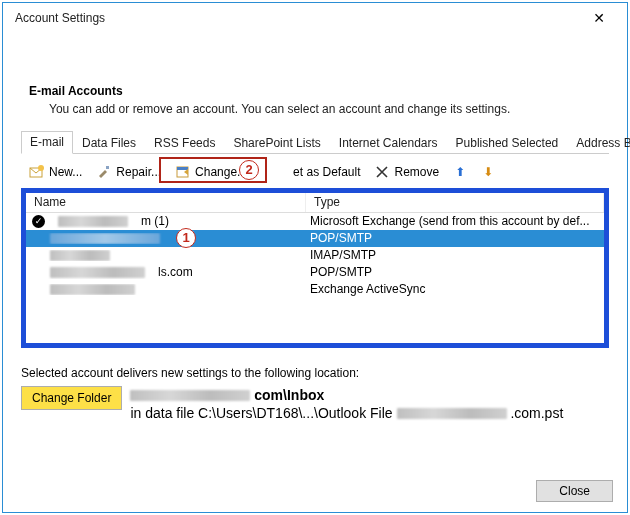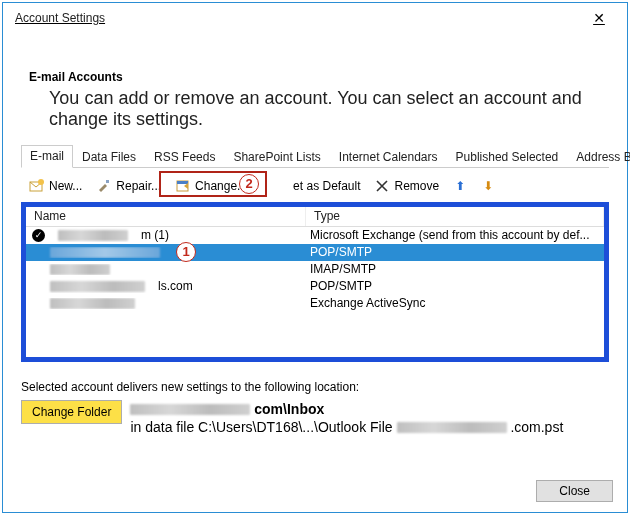--- a/index.html
+++ b/index.html
@@ -21,21 +21,20 @@
     background: #fff;
     display: flex;
     flex-direction: column;
     position: relative;
   }
   .titlebar {
     height: 30px;
     display: flex;
     align-items: center;
     padding: 0 8px;
-    text-decoration: underline;
   }
   .titlebar .title {
     font-size: 12px;
     color: #222;
     flex: 1;
     padding-left: 4px;
   }
   .close-x {
     width: 40px;
     height: 30px;
@@ -53,21 +52,21 @@
     flex-direction: column;
     justify-content: center;
   }
   .heading {
     font-weight: bold;
     font-size: 12px;
     margin-top: 10px;
     margin-left: 8px;
   }
   .subheading {
-    font-size: 18px;
+    font-size: 12px;
     margin: 4px 0 16px 28px;
     color: #222;
   }
   .tabs {
     display: flex;
     border-bottom: 1px solid #ccc;
     align-items: flex-end;
     height: 22px;
     position: relative;
   }

